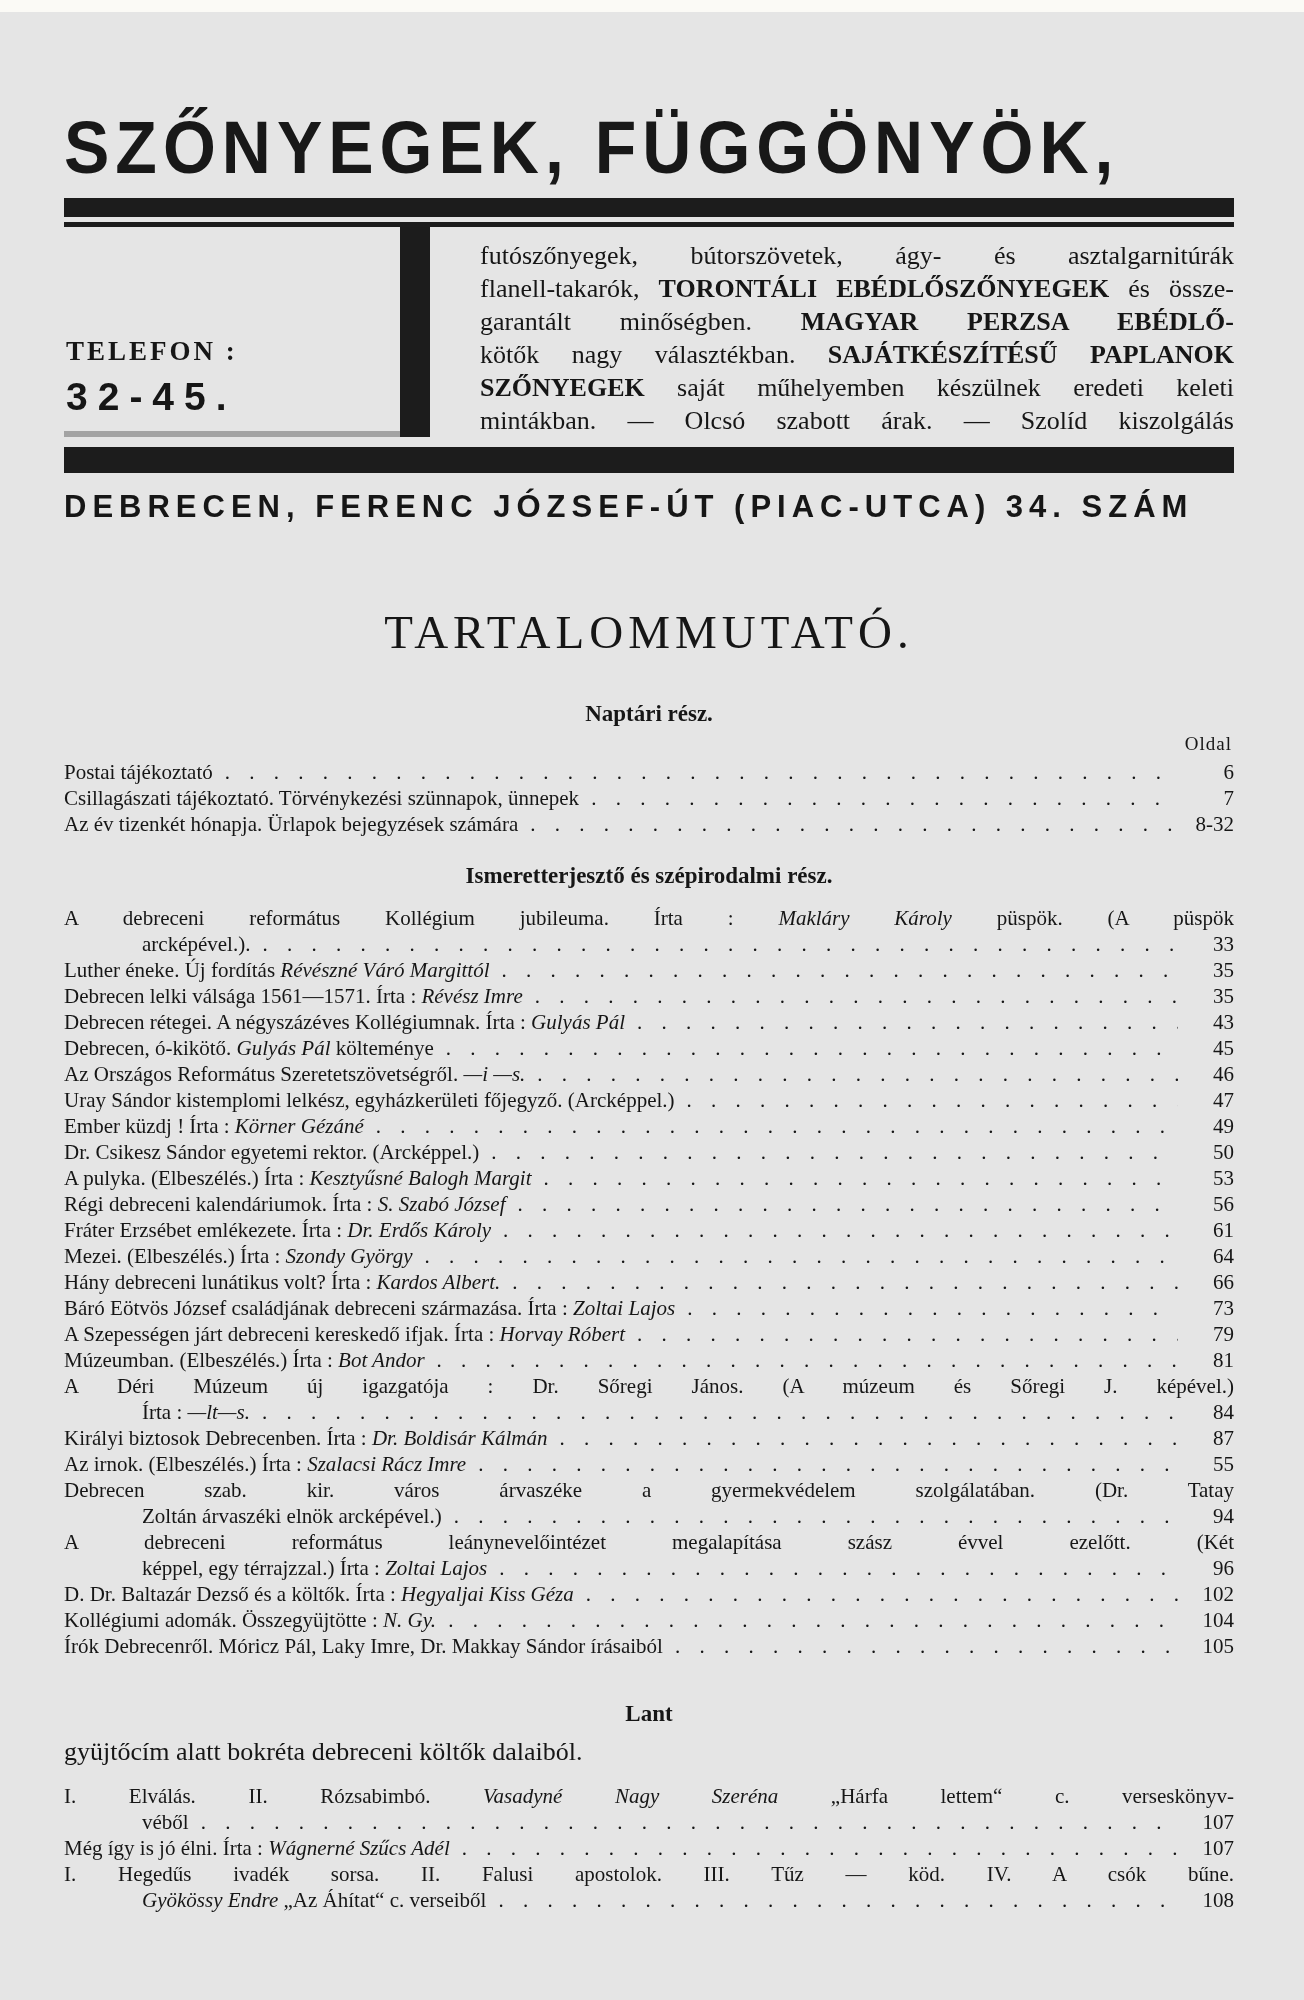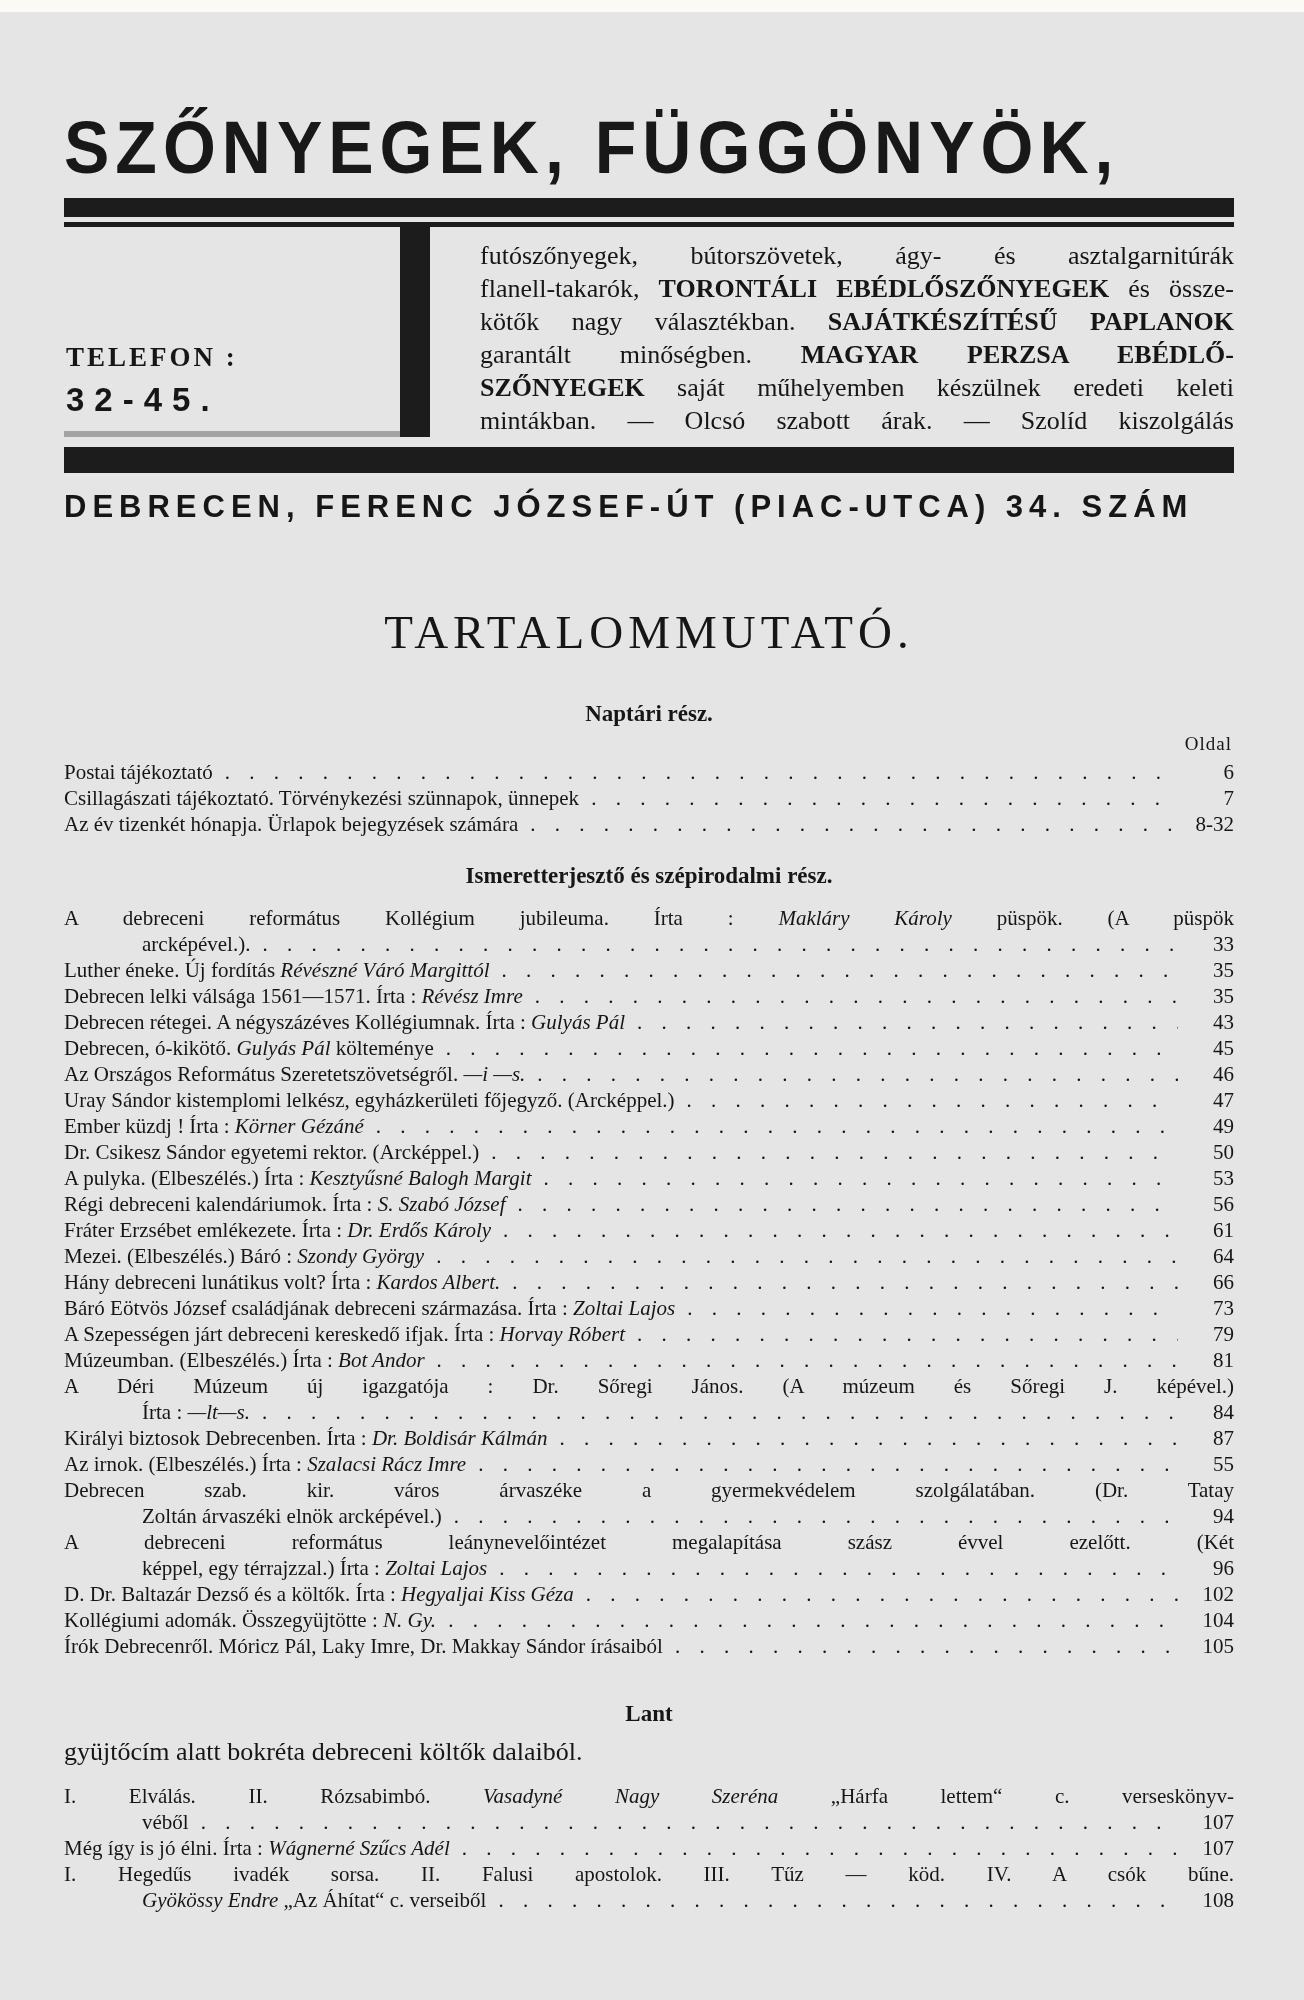--- a/index.html
+++ b/index.html
@@ -47,21 +47,21 @@
   }
   .tel-label {
     font-family: "Liberation Serif", serif;
     font-weight: 700;
     font-size: 27px;
     letter-spacing: 3px;
   }
   .tel-number {
     font-family: "Liberation Sans", sans-serif;
     font-weight: 700;
-    font-size: 33px;
+    font-size: 39px;
     letter-spacing: 10px;
     margin-top: 8px;
   }
   .ad-bar { width: 30px; background: #1c1c1c; }
   .ad-copy {
     flex: 1;
     padding: 12px 0 0 50px;
     font-size: 26px;
     line-height: 33px;
   }
@@ -144,22 +144,22 @@
 
   <div class="ad-row">
     <div class="ad-left">
       <div class="tel-label">TELEFON :</div>
       <div class="tel-number">32-45.</div>
     </div>
     <div class="ad-bar"></div>
     <div class="ad-copy">
         <div class="ad-line"><span>futószőnyegek, bútorszövetek, ágy- és asztalgarnitúrák</span></div>
         <div class="ad-line"><span>flanell-takarók, </span><b>TORONTÁLI EBÉDLŐSZŐNYEGEK</b><span> és össze-</span></div>
+        <div class="ad-line"><span>garantált minőségben. </span><b>MAGYAR PERZSA EBÉDLŐ-</b></div>
         <div class="ad-line"><span>kötők nagy választékban. </span><b>SAJÁTKÉSZÍTÉSŰ PAPLANOK</b></div>
-        <div class="ad-line"><span>garantált minőségben. </span><b>MAGYAR PERZSA EBÉDLŐ-</b></div>
         <div class="ad-line"><b>SZŐNYEGEK</b><span> saját műhelyemben készülnek eredeti keleti</span></div>
         <div class="ad-line"><span>mintákban. — Olcsó szabott árak. — Szolíd kiszolgálás</span></div>
       </div>
   </div>
 
   <div class="rule-heavy"></div>
 
   <div class="address">DEBRECEN, FERENC JÓZSEF-ÚT (PIAC-UTCA) 34. SZÁM</div>
 
   <h3 class="toc-title">TARTALOMMUTATÓ.</h3>
@@ -275,21 +275,21 @@
         </div>
         <div>
           <div class="toc-line">
             <span class="txt"><span>Fráter Erzsébet emlékezete. Írta : </span><i>Dr. Erdős Károly</i></span>
             <span class="dots"></span>
             <span class="pg">61</span>
           </div>
         </div>
         <div>
           <div class="toc-line">
-            <span class="txt"><span>Mezei. (Elbeszélés.) Báró : </span><i>Szondy György</i></span>
+            <span class="txt"><span>Mezei. (Elbeszélés.) Írta : </span><i>Szondy György</i></span>
             <span class="dots"></span>
             <span class="pg">64</span>
           </div>
         </div>
         <div>
           <div class="toc-line">
             <span class="txt"><span>Hány debreceni lunátikus volt? Írta : </span><i>Kardos Albert.</i></span>
             <span class="dots"></span>
             <span class="pg">66</span>
           </div>

